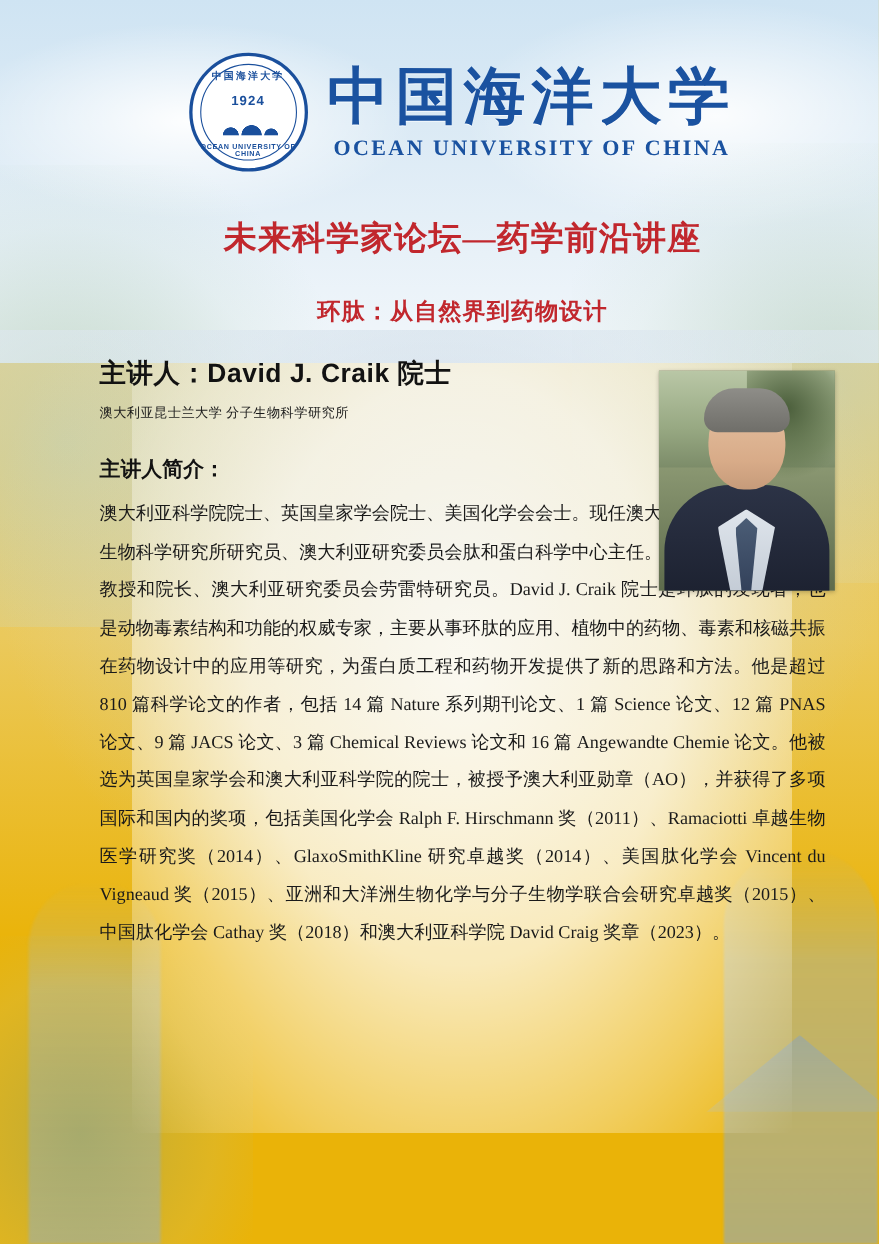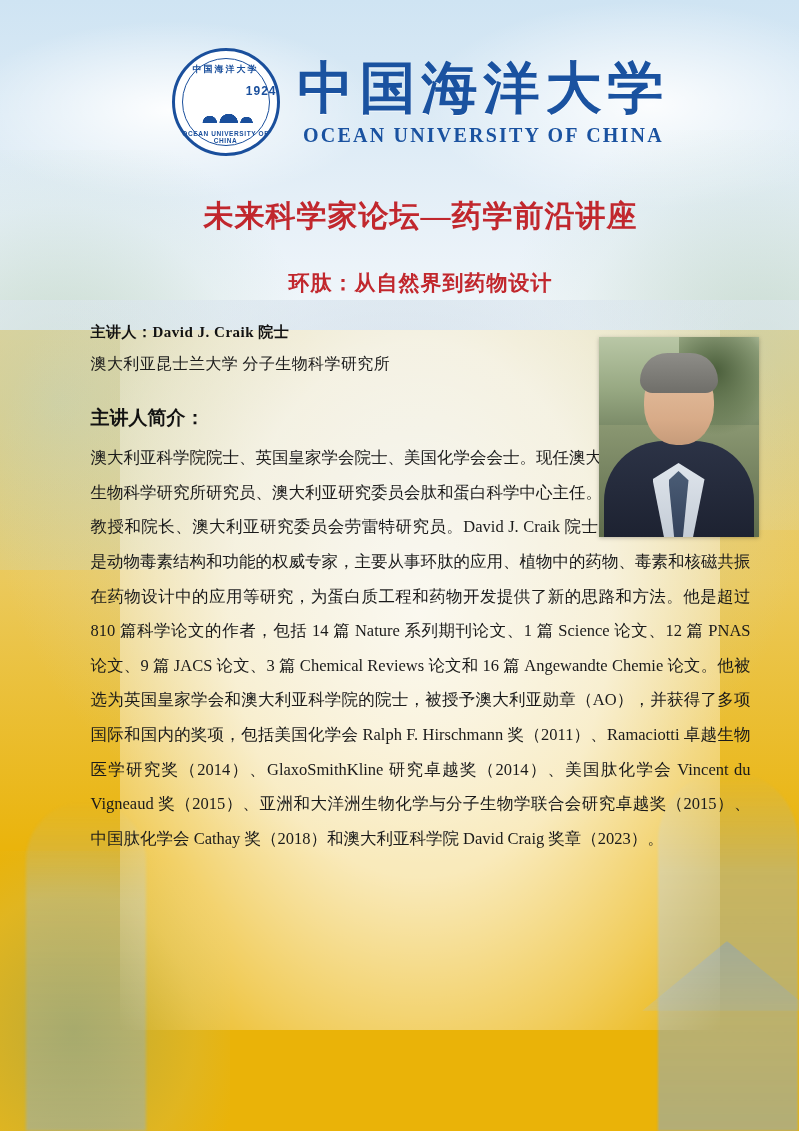--- a/index.html
+++ b/index.html
@@ -127,21 +127,21 @@
     left: 0; right: 0; top: 12px;
     text-align: center;
     font-size: 9px;
     color: #1a4f9c;
     letter-spacing: 2px;
     font-weight: bold;
   }
   .seal-year {
     position: absolute;
     left: 0; right: 0; top: 33px;
-    text-align: right;
+    text-align: center;
     font-size: 12px;
     color: #1a4f9c;
     font-weight: bold;
     letter-spacing: 1px;
   }
   .seal-wave {
     position: absolute;
     left: 24px; right: 24px; top: 50px;
     height: 22px;
     background:
@@ -205,29 +205,29 @@
 
   
   .content {
     position: relative;
     margin: 0 auto;
     width: 660px;
     padding-top: 26px;
     color: #1a1a1a;
   }
   .speaker-line {
-    font-family: Liberation Serif, serif;
-    font-size: 15px;
+    font-family: Liberation Sans, sans-serif;
+    font-size: 24px;
     font-weight: bold;
     color: #121212;
     letter-spacing: 0.5px;
   }
   .speaker-affil {
     font-family: "Liberation Serif", serif;
-    font-size: 16px;
+    font-size: 12px;
     color: #1a1a1a;
     margin-top: 12px;
     letter-spacing: 0.4px;
   }
   .bio-heading {
     font-family: "Liberation Serif", serif;
     font-size: 19px;
     font-weight: bold;
     color: #121212;
     margin-top: 30px;

